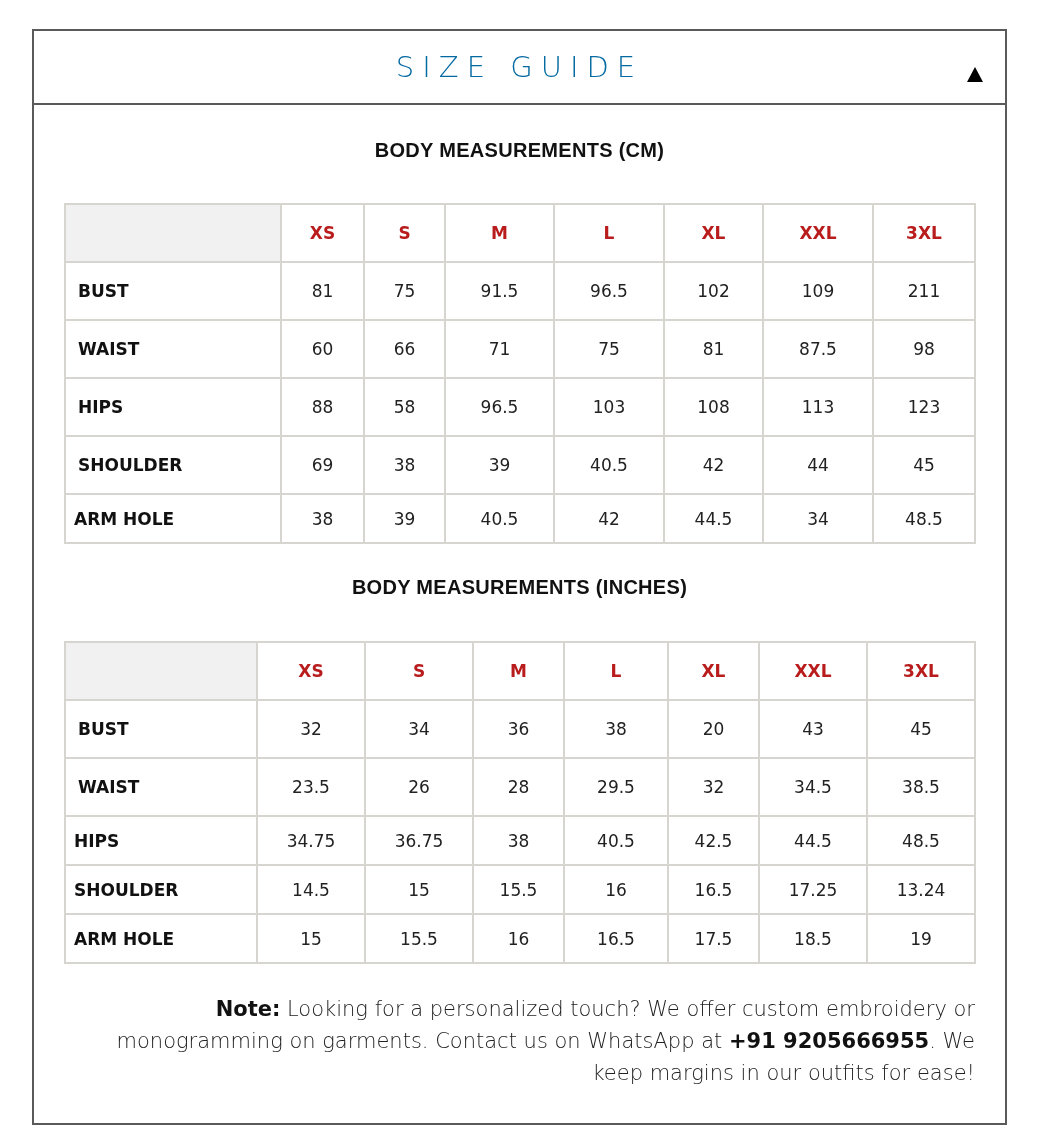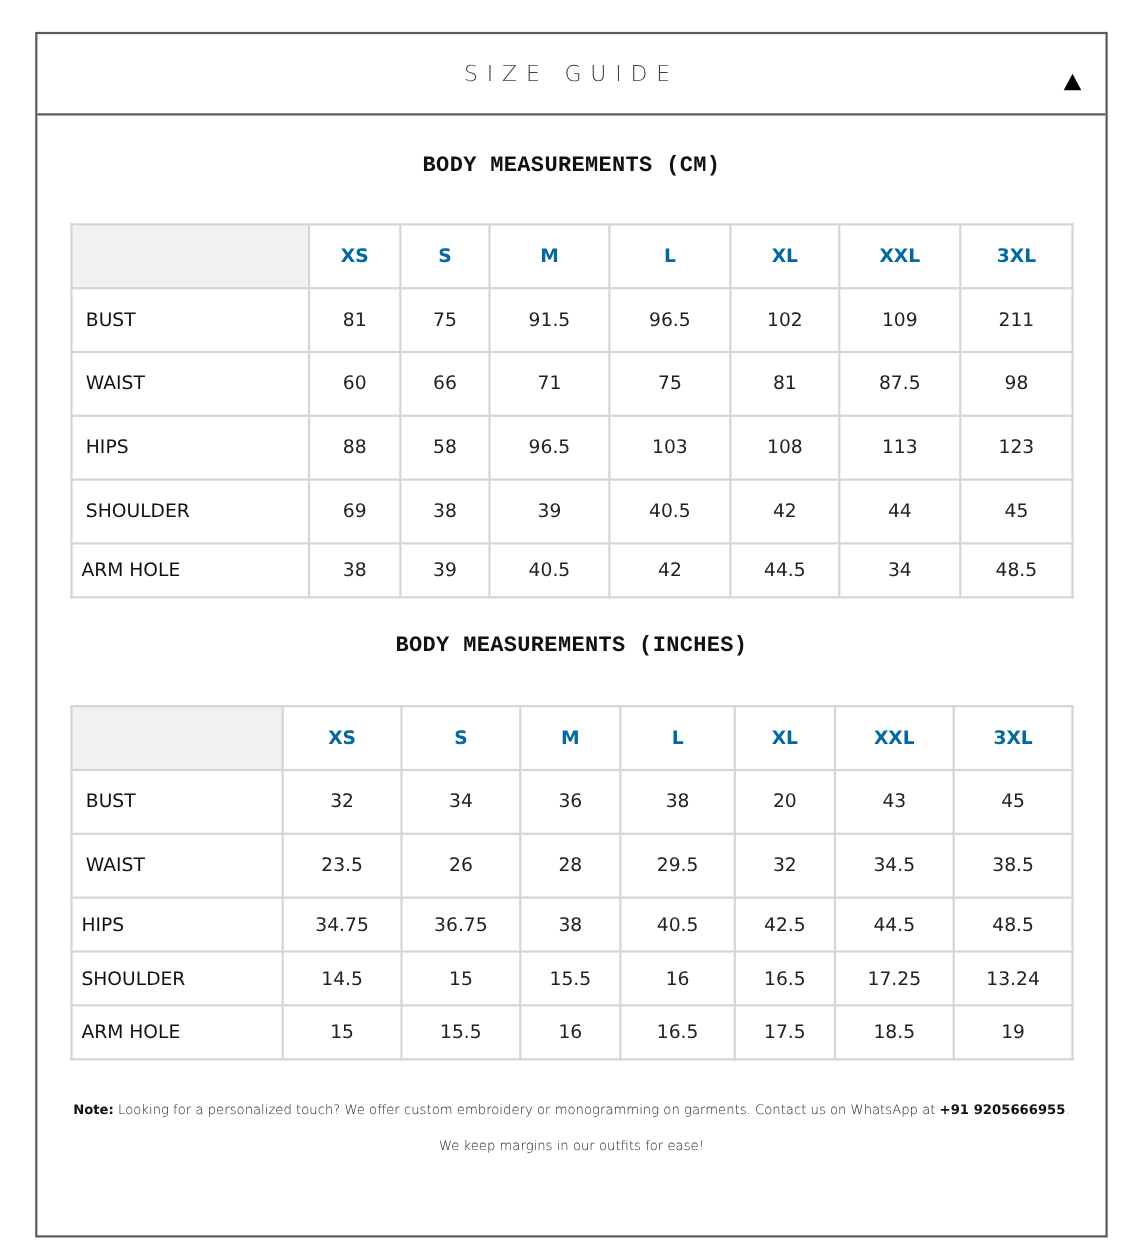--- a/index.html
+++ b/index.html
@@ -6,58 +6,58 @@
     body { width: 1040px; height: 1144px; position: relative; font-family: "DejaVu Sans", sans-serif; color: #111; }
     .panel {
       position: absolute; left: 32px; top: 29px; width: 971px; height: 1092px;
       border: 2px solid #5a5a5a; box-sizing: content-box;
     }
     .panel-header {
       position: relative; height: 72px; border-bottom: 2px solid #5a5a5a;
       display: flex; align-items: center; justify-content: center;
     }
     .panel-title {
-      font-family: "DejaVu Sans", sans-serif; font-weight: 300; font-size: 20px;
-      letter-spacing: 8px; color: #404040; margin-top: 0px;
+      font-family: "DejaVu Sans", sans-serif; font-weight: 300; font-size: 29px;
+      letter-spacing: 8px; color: #0369a1; margin-top: 0px;
     }
     .toggle {
       position: absolute; right: 22px; top: 36px; cursor: pointer;
       width: 0; height: 0; border-left: 8px solid transparent; border-right: 8px solid transparent;
       border-bottom: 15px solid #000;
     }
     .section-title {
-      text-align: center; font-family: Liberation Mono, monospace; font-weight: bold;
+      text-align: center; font-family: Liberation Sans, sans-serif; font-weight: bold;
       font-size: 20px; color: #111; letter-spacing: 0.3px;
     }
     #title-cm { position: absolute; left: 0; right: 0; top: 108px; }
     #title-in { position: absolute; left: 0; right: 0; top: 545px; }
     table.sizes {
       position: absolute; left: 30px; border-collapse: collapse; table-layout: fixed;
       width: 910px;
     }
     #table-cm { top: 172px; }
     #table-in { top: 610px; }
     table.sizes td, table.sizes th {
       border: 2px solid #d6d5d0; text-align: center; font-size: 17px;
       font-family: "DejaVu Sans", sans-serif; color: #222; padding: 0;
     }
-    table.sizes th { font-weight: bold; color: #0369a1; }
+    table.sizes th { font-weight: bold; color: #b91c1c; }
     table.sizes th.corner { background: #f1f1f1; }
     table.sizes td.rowlabel {
-      text-align: left; font-weight: normal; color: #111; padding-left: 10px;
+      text-align: left; font-weight: bold; color: #111; padding-left: 10px;
     }
     #table-cm tr.head { height: 58px; }
     #table-cm tr.r { height: 58px; }
     #table-cm tr.r.last { height: 49px; }
     #table-in tr.head { height: 58px; }
     #table-in tr.r0, #table-in tr.r1 { height: 58px; }
     #table-in tr.r2, #table-in tr.r3, #table-in tr.r4 { height: 49px; }
     .note {
-      position: absolute; left: 30px; right: 30px; top: 962px; text-align: center;
-      font-family: "DejaVu Sans", sans-serif; font-size: 12px; line-height: 32px; color: #222;
+      position: absolute; left: 30px; right: 30px; top: 962px; text-align: right;
+      font-family: "DejaVu Sans", sans-serif; font-size: 21px; line-height: 32px; color: #222;
       font-weight: 300;
     }
     .note b { font-weight: bold; color: #111; }
   </style>
 </head>
 <body>
 
 <div class="panel">
   <div class="panel-header">
     <span class="panel-title">SIZE GUIDE</span>

